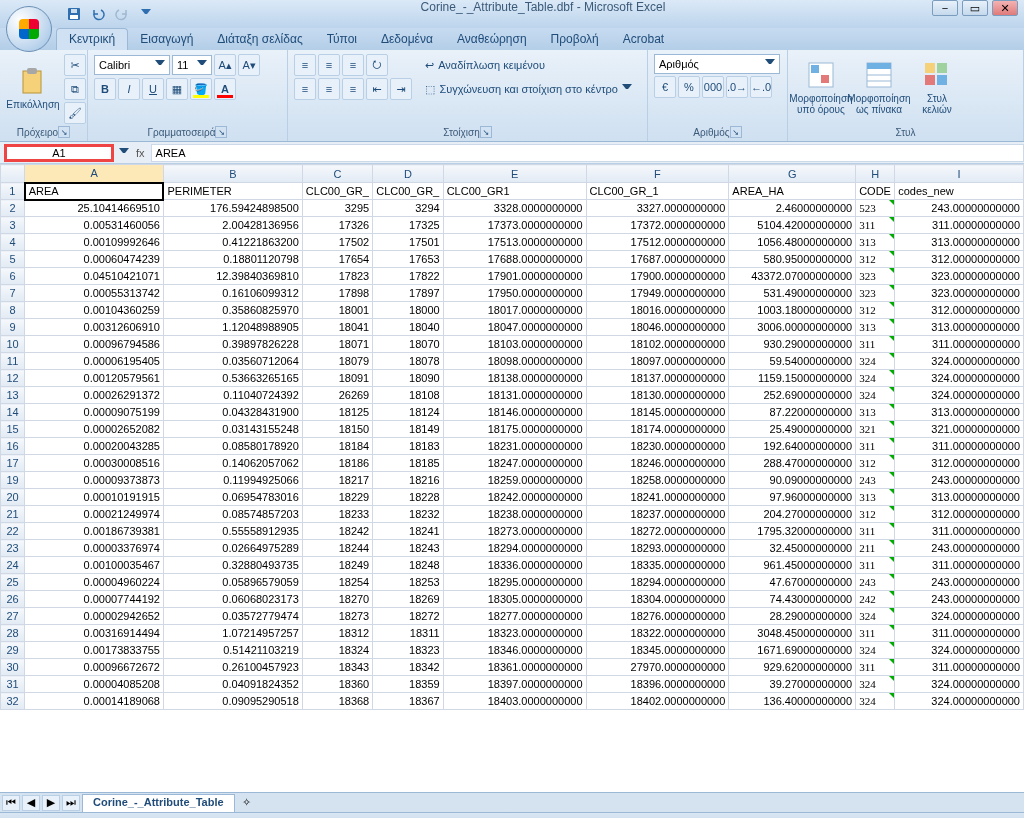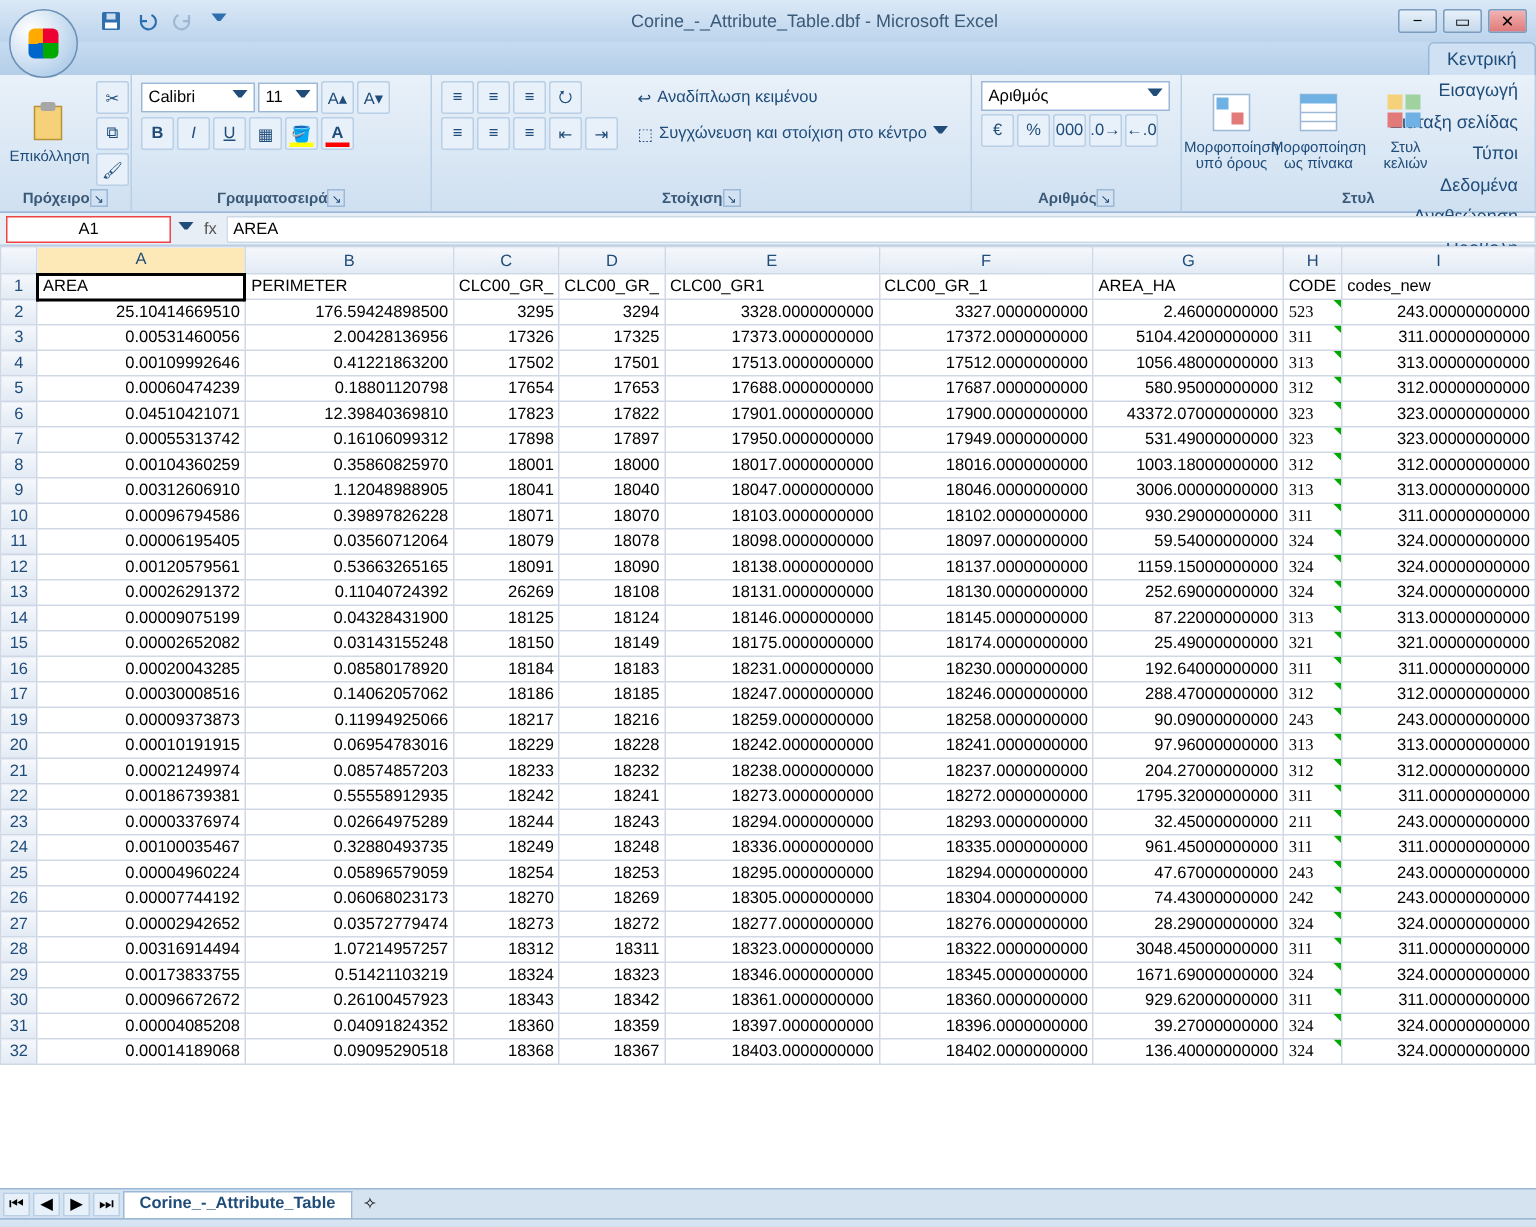--- a/index.html
+++ b/index.html
@@ -1,51 +1,51 @@
 <!DOCTYPE html>
 <html><head>
 <meta charset="utf-8">
 <style>
   * { box-sizing: border-box; margin: 0; padding: 0; font-family: "Segoe UI", Tahoma, sans-serif; }
   body { width: 1024px; height: 818px; background: #a7c4e2; overflow: hidden; font-size: 11px; }
 
   
-  .titlebar { height: 28px; background: linear-gradient(#dbe9f7,#bcd4ec); display:flex; align-items:center; }
+  .titlebar { height: 28px; background: linear-gradient(#dbe9f7,#bcd4ec); display:flex; }
   .office-btn { width:46px; height:46px; border-radius:50%; background: radial-gradient(circle at 30% 30%,#fff,#9cc0e4); border:1px solid #6b90b5; margin-left:4px; margin-top:4px; display:flex; align-items:center; justify-content:center; font-size:10px; color:#2a5a88; cursor:pointer; position:relative; z-index:5;}
   .office-btn::before { content:""; width:20px;height:20px;background:
     conic-gradient(#e03 0 90deg,#0a0 90deg 180deg,#06c 180deg 270deg,#fa0 270deg 360deg);
     border-radius:4px;}
   .qat { display:flex; gap:8px; margin-left:10px; align-items:center;}
   .qat-btn { width:16px;height:16px; display:flex;align-items:center;justify-content:center; cursor:pointer;}
   .title-text { flex:1; text-align:center; color:#3b5a78; font-size:12px; }
   .winbtns { display:flex; gap:4px; margin-right:6px;}
   .winbtn { width:26px;height:16px;border:1px solid #7a9dbf;border-radius:2px;background:linear-gradient(#e8f1fa,#c5d9ec);cursor:pointer;display:flex;align-items:center;justify-content:center;}
 
   
-  .tabs { height:22px; background:linear-gradient(#c6dbf0,#b4cee8); display:flex; align-items:flex-end; padding-left:56px; gap:0;flex-direction:column;}
+  .tabs { height:22px; background:linear-gradient(#c6dbf0,#b4cee8); display:flex; align-items:flex-end; padding-left:56px; gap:0;}
   .tab { padding:3px 12px 4px; font-size:12px; color:#1f4c79; cursor:pointer; border-top-left-radius:4px;border-top-right-radius:4px;}
   .tab.active { background:#cfe1f3; border:1px solid #9bb9d6;border-bottom:none;}
 
   
   .ribbon { height:92px; background:linear-gradient(#e9f1f9,#cfe0f1); border-bottom:1px solid #9bb9d6; display:flex; }
   .group { border-right:1px solid #b8cfe5; padding:4px 6px 2px; display:flex; flex-direction:column; justify-content:space-between;}
-  .group-title { font-size:10px; color:#3b5a78; text-align:center; padding:1px 0;font-weight:bold;}
+  .group-title { font-size:10px; color:#3b5a78; text-align:center; padding:1px 0;}
   .group-body { display:flex; gap:4px; align-items:flex-start;}
   .bigbtn { display:flex;flex-direction:column;align-items:center;justify-content:center;width:54px;height:66px;border:1px solid transparent;border-radius:3px;cursor:pointer;font-size:10px;text-align:center;color:#1f4c79;} 
   .bigbtn .ico{width:32px;height:32px;margin-bottom:2px;display:flex;align-items:center;justify-content:center;}
   .smallrow{display:flex;gap:2px;margin-bottom:2px;align-items:center;}
   .smbtn{width:22px;height:22px;border:1px solid #b8cfe5;background:#e8f1fa;border-radius:2px;display:flex;align-items:center;justify-content:center;cursor:pointer;font-size:11px;color:#1f4c79;}
   .combo{height:20px;border:1px solid #9bb9d6;background:#fff;font-size:11px;padding:0 4px;display:flex;align-items:center;justify-content:space-between;color:#000;}
   .dd{width:10px;height:10px;border-left:4px solid transparent;border-right:4px solid transparent;border-top:5px solid #1f4c79;}
   .midbtn{height:22px;border:1px solid transparent;border-radius:2px;padding:0 4px;display:flex;align-items:center;gap:4px;cursor:pointer;font-size:11px;color:#1f4c79;}
   .group-launcher{width:12px;height:12px;border:1px solid #9bb9d6;font-size:8px;display:flex;align-items:center;justify-content:center;color:#1f4c79;align-self:flex-end;margin-top:-12px;margin-bottom:1px;cursor:pointer;}
   .grp-footer{display:flex;align-items:center;justify-content:center;position:relative;}
   
   .fbar { height:22px; background:#e8eef6; border-bottom:1px solid #b8cfe5; display:flex; align-items:center;}
-  .namebox{width:110px;height:18px;margin:0 4px;border:1px solid #ef4444;background:#fff;display:flex;align-items:center;justify-content:center;font-size:11px;}
+  .namebox{width:110px;height:18px;margin:0 4px;border:3px solid #ef4444;background:#fff;display:flex;align-items:center;justify-content:center;font-size:11px;}
   .fx{margin:0 6px;color:#555;}
   .formula{flex:1;height:18px;border:1px solid #cbd9e8;background:#fff;padding:0 4px;font-size:11px;display:flex;align-items:center;}
 
   
   .grid-wrap{height:628px;overflow:hidden;position:relative;background:#fff;}
   table{border-collapse:collapse;font-size:11px;width:1024px;}
   th,td{border:1px solid #d0d7e5;white-space:nowrap;overflow:hidden;}
   th{background:linear-gradient(#f5f8fc,#e2eaf4);color:#1f4c79;font-weight:normal;text-align:center;height:18px;}
   .rowhdr{background:linear-gradient(#f5f8fc,#e2eaf4);text-align:center;width:24px;color:#1f4c79;}
   .colA{background:#fde9b7 !important;}
@@ -646,21 +646,21 @@
           <td class="la tag">324</td>
           <td class="ra">324.00000000000</td>
         </tr>
         <tr>
           <td class="rowhdr">30</td>
           <td class="ra">0.00096672672</td>
           <td class="ra">0.26100457923</td>
           <td class="ra">18343</td>
           <td class="ra">18342</td>
           <td class="ra">18361.0000000000</td>
-          <td class="ra">18360.0000000000</td>
+          <td class="ra">27970.0000000000</td>
           <td class="ra">929.62000000000</td>
           <td class="la tag">311</td>
           <td class="ra">311.00000000000</td>
         </tr>
         <tr>
           <td class="rowhdr">31</td>
           <td class="ra">0.00004085208</td>
           <td class="ra">0.04091824352</td>
           <td class="ra">18360</td>
           <td class="ra">18359</td>

